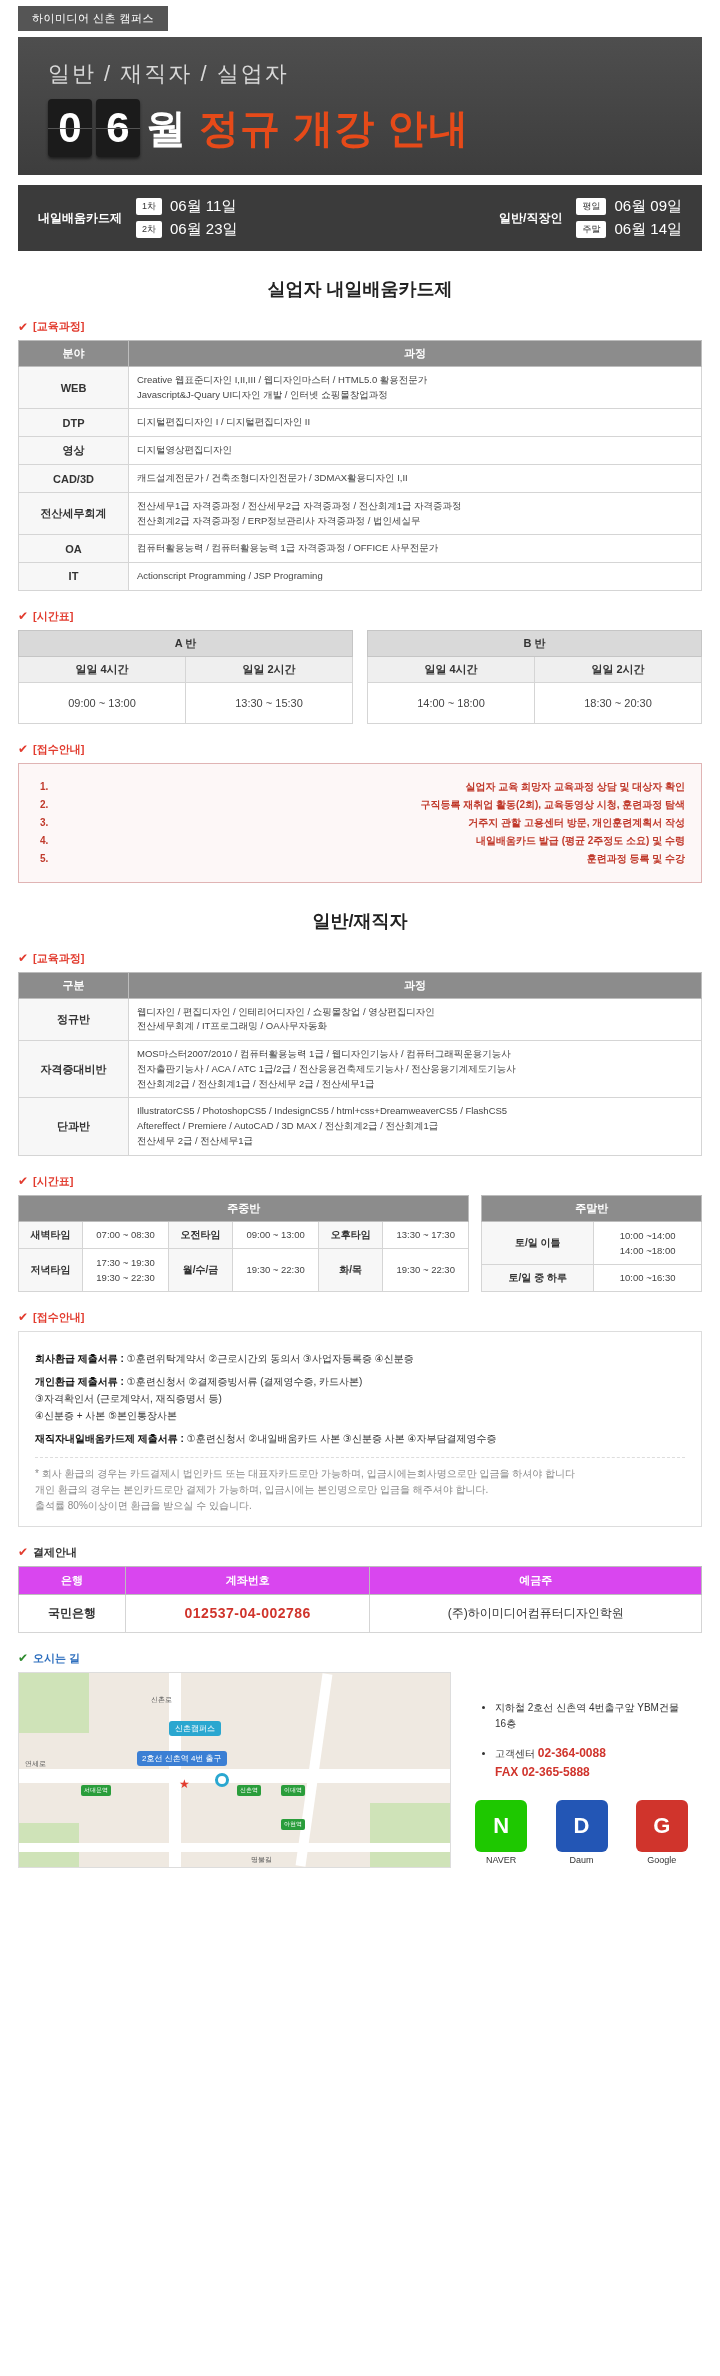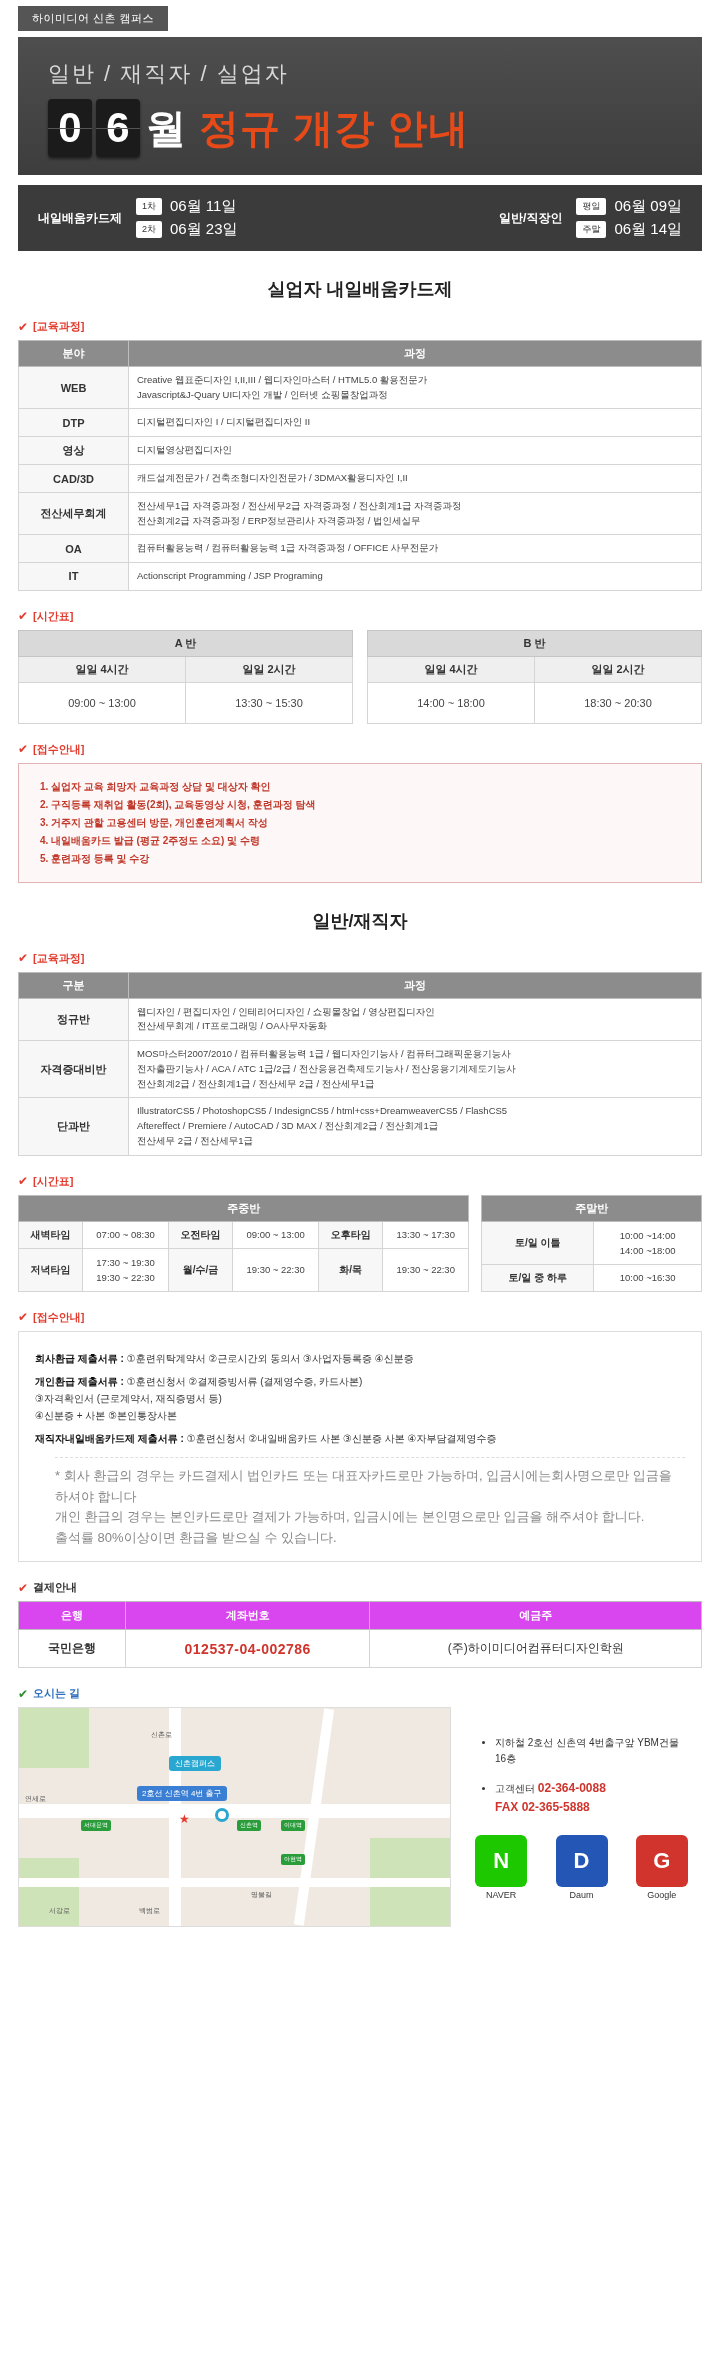--- a/index.html
+++ b/index.html
@@ -82,49 +82,49 @@
   
   .tt-wrap { display:flex; gap:14px; }
   .tt { flex:1; }
   .tt th.banner { background:#d9d9d9; color:#333; border:1px solid #c5c5c5; padding:5px; }
   .tt th.sub { background:#efefef; color:#333; border:1px solid #d5d5d5; padding:5px; font-weight:bold;}
   .tt td { text-align:center; border:1px solid #d5d5d5; padding:14px 4px; font-size:11px; color:#444;}
 
   
   .infobox { border:1px solid #e0b4b4; background:#fdf7f7; padding:12px 16px; }
   .infobox ol { margin:0; padding-left:16px; }
-  .infobox li { color:#c0392b; font-size:10px; margin:4px 0; font-weight:bold;}
+  .infobox li { color:#c0392b; font-size:10px; margin:4px 0; font-weight:bold;text-align:right;}
   .infobox .note { color:#777; font-weight:normal; font-size:9px; display:block; margin:3px 0 6px 0; line-height:1.5;}
 
   
   .sched-wrap { display:flex; gap:12px; }
   .sched { border-collapse:collapse; }
   .sched.left { flex:2.05; }
   .sched.right { flex:1; }
   .sched th.banner { background:#8c8c8c; color:#fff; border:1px solid #bdbdbd; padding:5px; font-size:11px;}
   .sched td { border:1px solid #d5d5d5; padding:6px 6px; font-size:9.5px; text-align:center; color:#444;}
   .sched td.lbl { background:#f7f7f7; font-weight:bold; color:#333; font-size:10px;}
   .sched td.two { line-height:1.6; }
 
   
   .apply2 { border:1px solid #ddd; padding:12px 16px; background:#fff; }
   .apply2 .row { margin:6px 0; font-size:10px; color:#333; line-height:1.7;}
   .apply2 .row b { color:#111; }
-  .apply2 .foot { color:#888; font-size:13px; line-height:1.6; margin-top:10px; border-top:1px dashed #ddd; padding-top:8px;margin-left:20px;}
+  .apply2 .foot { color:#888; font-size:10px; line-height:1.6; margin-top:10px; border-top:1px dashed #ddd; padding-top:8px;}
 
   
   .pay th { background:#d946ef; color:#fff; border:1px solid #bdbdbd; padding:6px; font-size:11px;}
   .pay td { border:1px solid #d5d5d5; padding:10px 6px; text-align:center; font-size:12px; color:#333;margin-top:28px;}
   .pay td.acct { color:#d0342c; font-weight:bold; font-size:14px; letter-spacing:0.5px;}
   .pay td.bank { font-weight:bold; }
 
   
   .mapbox { display:flex; gap:10px; margin-bottom:24px; }
   .mapimg {
-    flex:1.85; height:220px; position:relative; overflow:hidden;
+    flex:1.85; height:196px; position:relative; overflow:hidden;
     background:#efe9e1; border:1px solid #ddd;
   }
   .mapinfo { flex:1; padding:10px 4px; }
   .mapinfo ul { margin:18px; padding-left:12px; }
   .mapinfo li { font-size:10px; color:#333; margin-bottom:12px; line-height:1.6;}
   .mapinfo .tel { color:#d0342c; font-weight:bold; font-size:12px;}
   .portals { display:flex; gap:8px; margin-top:10px; }
   .portal { text-align:center; flex:1; }
   .portal .ico {
     width:52px; height:52px; margin:0 auto 3px auto; border-radius:6px;

